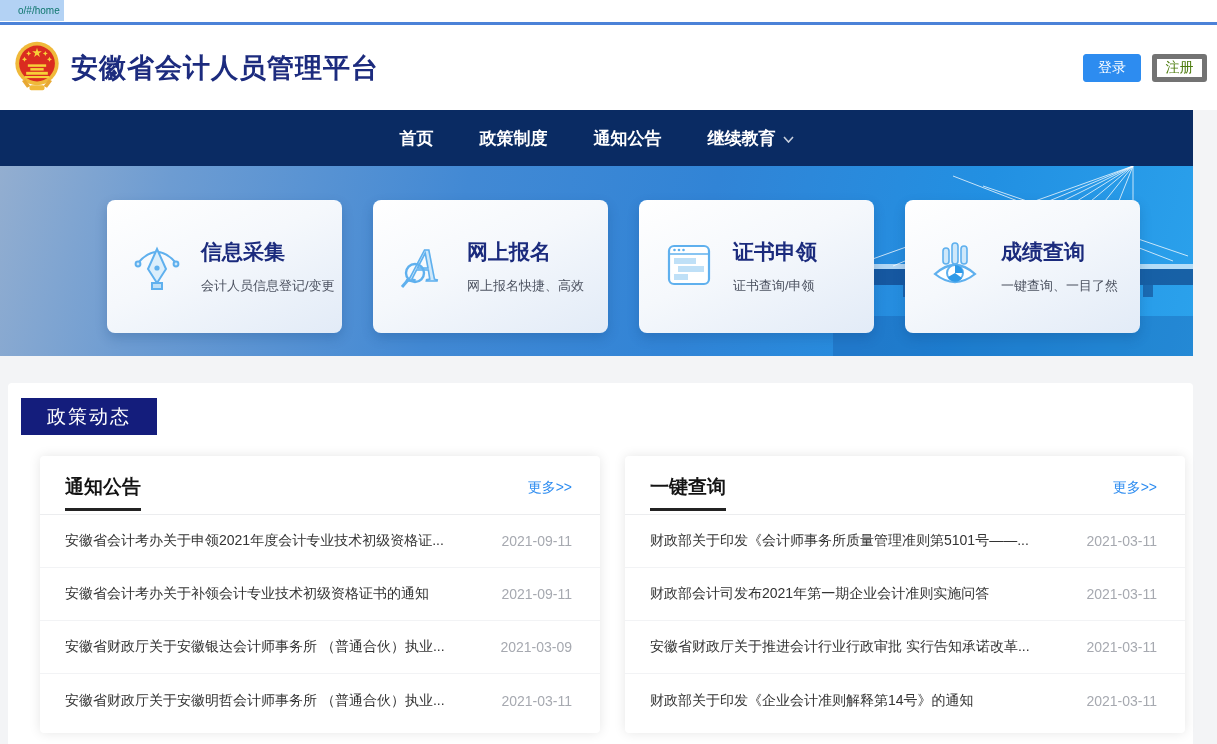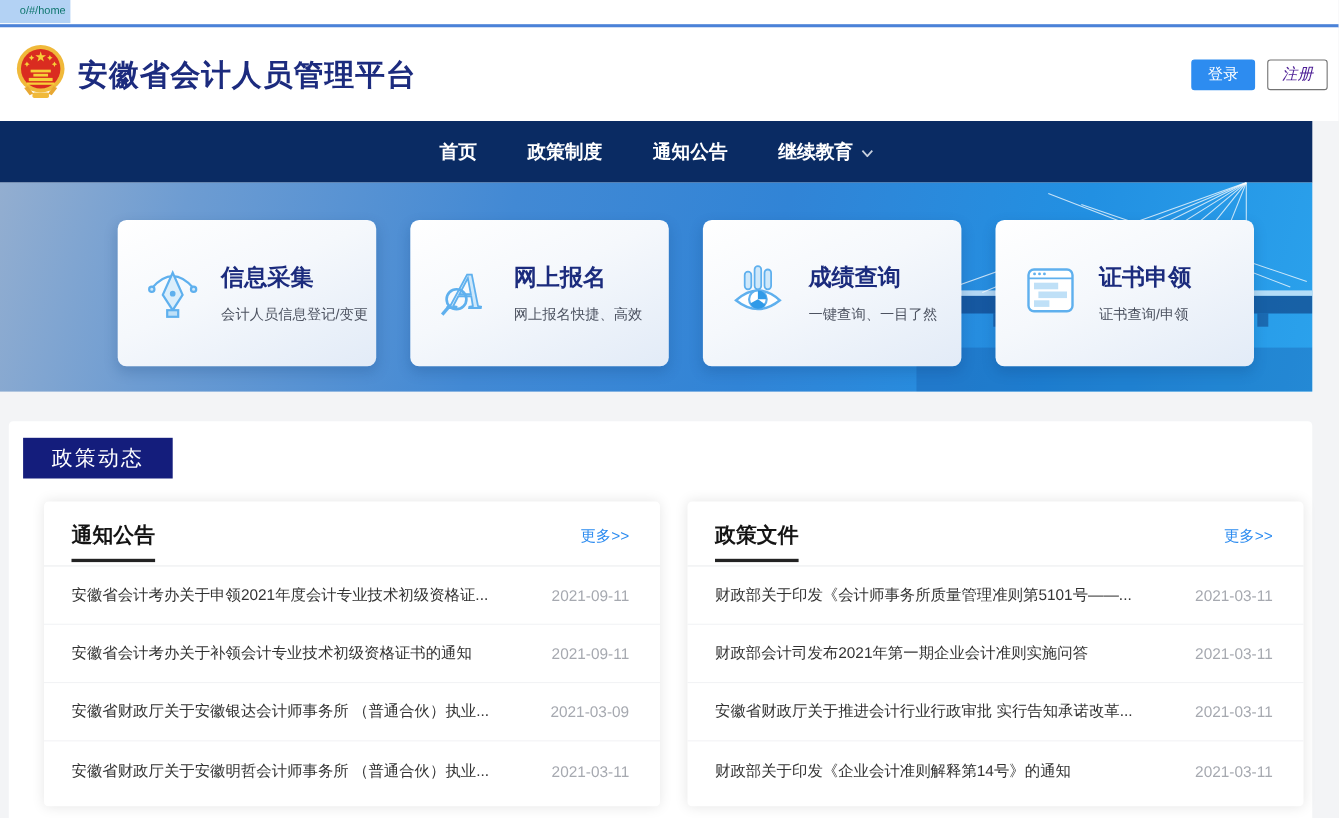--- a/index.html
+++ b/index.html
@@ -12,21 +12,21 @@
               background:#b3d2f4; padding:0 4px 0 18px; }
   .blue-line { height:3px; background:#4b82d8; }
 
   
   .site-header { height:85px; background:#fff; display:flex; align-items:center; padding:0 10px 0 12px; }
   .logo { margin-right:9px; flex:0 0 auto; }
   .site-title { font-size:27px; font-weight:bold; color:#1c2b7e; letter-spacing:1px; }
   .header-actions { margin-left:auto; display:flex; gap:11px; }
   .btn { height:28px; font-size:14px; border-radius:3px; cursor:pointer; font-family:inherit; }
   .btn-login { width:58px; background:#2d8cf0; color:#fff; border:1px solid #2d8cf0; }
-  .btn-register { width:55px; background:#fff; color:#4c1d95; border:1px solid #737373;font-style:italic; }
+  .btn-register { width:55px; background:#fff; color:#4d7c0f; border:5px solid #737373; }
 
   .main-col { width:1193px; }
 
   
   .nav-bar { height:56px; background:#0a2b63; display:flex; justify-content:center; align-items:center; gap:46px;font-weight:bold; }
   .nav-item { color:#fff; font-size:17px; cursor:pointer; display:flex; align-items:center; gap:7px; }
 
   
   .banner { height:190px; position:relative;
     background:linear-gradient(105deg,#93aed0 0%, #6d9cd2 14%, #4289d4 38%, #3184d6 58%, #2290e2 80%, #2ba2ec 100%); }
@@ -172,57 +172,57 @@
           </svg>
         </span>
         <div class="txt">
           <div class="t">网上报名</div>
           <div class="s">网上报名快捷、高效</div>
         </div>
       </div>
 
       <div class="b-card">
         <span class="icon">
+          <svg width="48" height="50" viewBox="0 0 48 50">
+            <rect x="4" y="6" width="40" height="38" rx="5" fill="#fff" stroke="#5fb0ee" stroke-width="2.2"></rect>
+            <line x1="4" y1="14" x2="44" y2="14" stroke="#5fb0ee" stroke-width="1.6"></line>
+            <circle cx="9.5" cy="10" r="1.3" fill="#5fb0ee"></circle>
+            <circle cx="14" cy="10" r="1.3" fill="#5fb0ee"></circle>
+            <circle cx="18.5" cy="10" r="1.3" fill="#5fb0ee"></circle>
+            <rect x="9" y="18" width="22" height="6" fill="#bfe0f7"></rect>
+            <rect x="13" y="26" width="26" height="6" fill="#bfe0f7"></rect>
+            <rect x="9" y="34" width="14" height="6" fill="#bfe0f7"></rect>
+          </svg>
+        </span>
+        <div class="txt">
+          <div class="t">证书申领</div>
+          <div class="s">证书查询/申领</div>
+        </div>
+      </div>
+
+      <div class="b-card">
+        <span class="icon">
           <svg width="50" height="50" viewBox="0 0 50 50">
             <g fill="#cfe8fa" stroke="#5fb0ee" stroke-width="1.6">
               <rect x="12" y="8" width="6" height="16" rx="3"></rect>
               <rect x="21" y="3" width="6" height="21" rx="3"></rect>
               <rect x="30" y="6" width="6" height="18" rx="3"></rect>
             </g>
             <path d="M4 34 Q24 16 44 34 Q24 50 4 34 Z" fill="#fff" stroke="#5fb0ee" stroke-width="2.2"></path>
             <circle cx="24" cy="33" r="8" fill="#fff" stroke="#5fb0ee" stroke-width="2"></circle>
             <path d="M24 33 L24 25 A8 8 0 0 1 32 33 Z" fill="#2f9ae8"></path>
             <path d="M24 33 L17 37 A8 8 0 0 0 31 38 Z" fill="#2f9ae8"></path>
           </svg>
         </span>
         <div class="txt">
           <div class="t">成绩查询</div>
           <div class="s">一键查询、一目了然</div>
         </div>
       </div>
 
-      <div class="b-card">
-        <span class="icon">
-          <svg width="48" height="50" viewBox="0 0 48 50">
-            <rect x="4" y="6" width="40" height="38" rx="5" fill="#fff" stroke="#5fb0ee" stroke-width="2.2"></rect>
-            <line x1="4" y1="14" x2="44" y2="14" stroke="#5fb0ee" stroke-width="1.6"></line>
-            <circle cx="9.5" cy="10" r="1.3" fill="#5fb0ee"></circle>
-            <circle cx="14" cy="10" r="1.3" fill="#5fb0ee"></circle>
-            <circle cx="18.5" cy="10" r="1.3" fill="#5fb0ee"></circle>
-            <rect x="9" y="18" width="22" height="6" fill="#bfe0f7"></rect>
-            <rect x="13" y="26" width="26" height="6" fill="#bfe0f7"></rect>
-            <rect x="9" y="34" width="14" height="6" fill="#bfe0f7"></rect>
-          </svg>
-        </span>
-        <div class="txt">
-          <div class="t">证书申领</div>
-          <div class="s">证书查询/申领</div>
-        </div>
-      </div>
-
     </div>
   </div>
 
   <div class="content-panel">
     <div class="badge">政策动态</div>
 
     <div class="list-cards">
 
       <div class="panel-card">
         <div class="panel-head">
@@ -242,21 +242,21 @@
           <span class="rd">2021-03-09</span>
         </div>
         <div class="row">
           <span class="rt">安徽省财政厅关于安徽明哲会计师事务所 （普通合伙）执业...</span>
           <span class="rd">2021-03-11</span>
         </div>
       </div>
 
       <div class="panel-card">
         <div class="panel-head">
-          <span class="panel-title">政策文件</span>
+          <span class="panel-title">一键查询</span>
           <span class="more-link">更多&gt;&gt;</span>
         </div>
         <div class="row">
           <span class="rt">财政部关于印发《会计师事务所质量管理准则第5101号——...</span>
           <span class="rd">2021-03-11</span>
         </div>
         <div class="row">
           <span class="rt">财政部会计司发布2021年第一期企业会计准则实施问答</span>
           <span class="rd">2021-03-11</span>
         </div>

